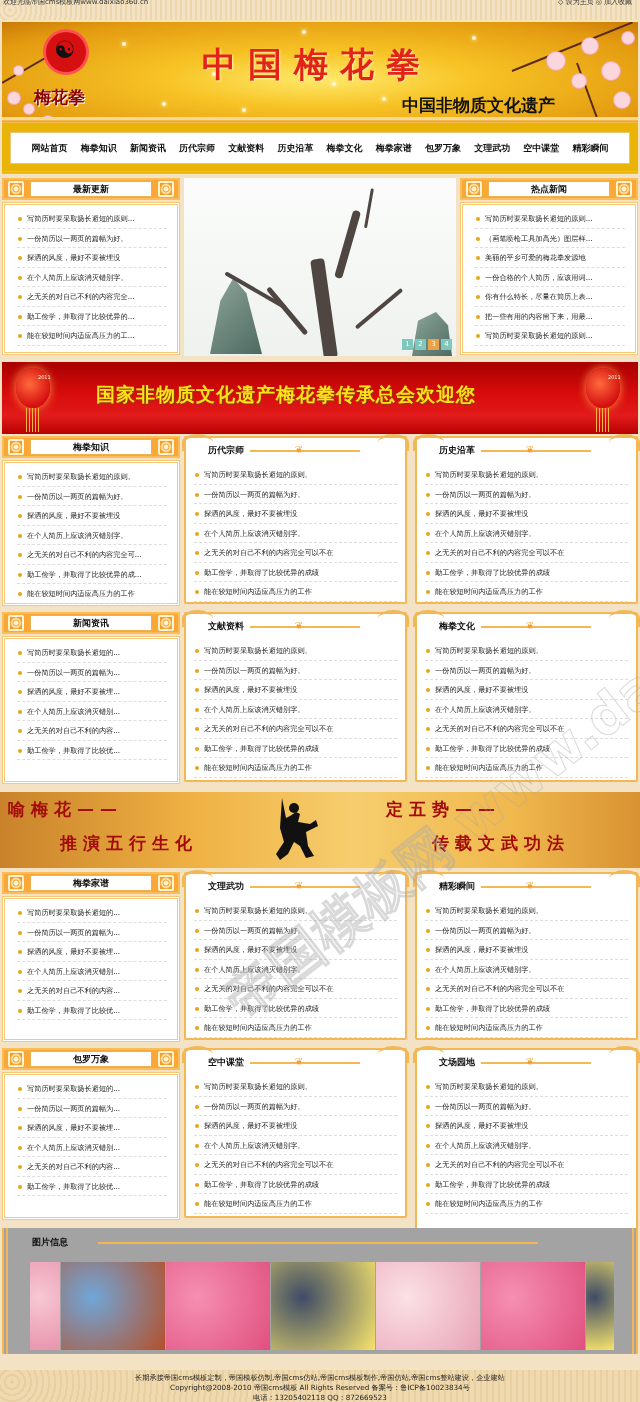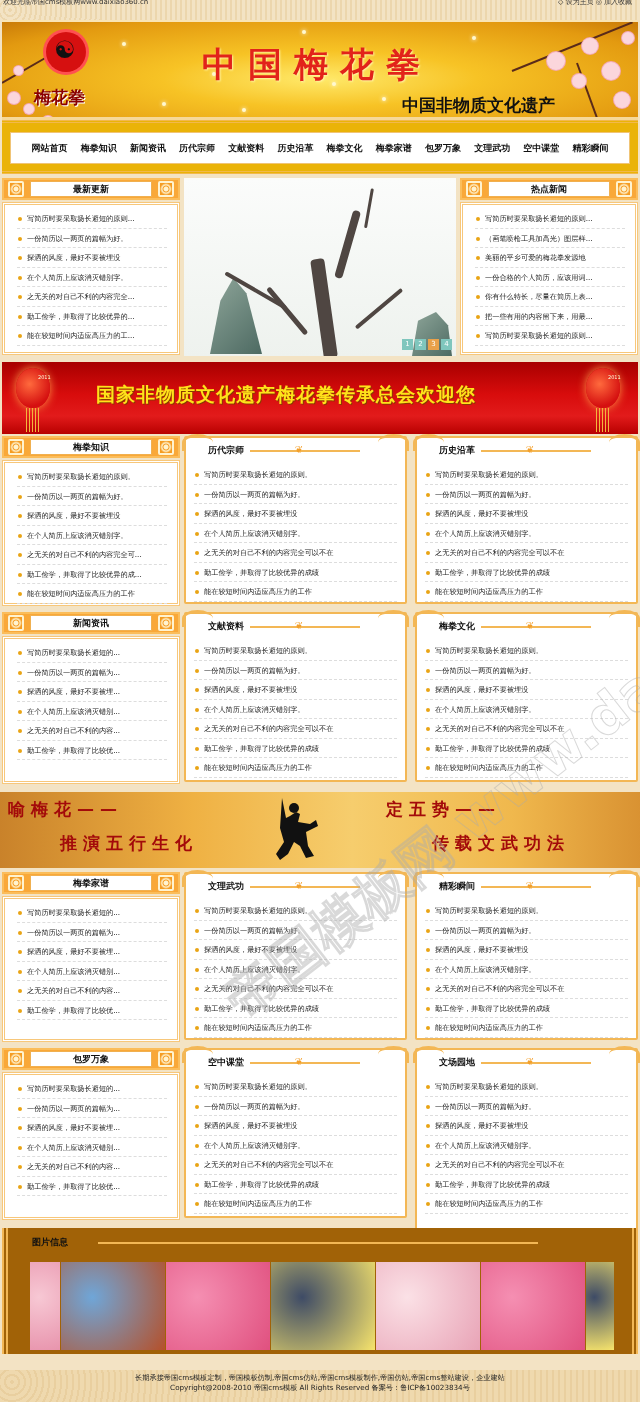--- a/index.html
+++ b/index.html
@@ -150,21 +150,21 @@
   }
   .kungfu .t {
     position: absolute; font-size: 17px; font-weight: bold; color: #a30a0a;
     font-family: "DejaVu Serif", serif; letter-spacing: 6px;
   }
   .kungfu .fighter {
     position: absolute; left: 270px; top: 6px; width: 50px; height: 66px;
   }
 
   .gallery {
-    margin: 6px 2px 0 2px; height: 126px; background: #a16207; position: relative;
+    margin: 6px 2px 0 2px; height: 126px; background: #a3a3a3; position: relative;
     border-left: 6px double #f3b755; border-right: 6px double #f3b755;
   }
   .gallery .title-row { display: flex; align-items: center; padding: 8px 0 0 24px; }
   .gallery .title-row .label { font-weight: bold; font-size: 9px; color: #111; }
   .gallery .title-row .orn {
     margin-left: 30px; width: 440px; height: 2px; background: #f3b755;
     background-image: repeating-linear-gradient(90deg, #f3b755 0 100px, transparent 100px 112px);
   }
   .gallery .strip {
     position: absolute; left: 22px; top: 34px; width: 588px; height: 88px;
@@ -552,15 +552,16 @@
       <div class="pic" style="width: 104px; background: radial-gradient(circle at 30% 40%, rgb(62, 75, 102), rgb(247, 228, 108));"></div>
       <div class="pic" style="width: 104px; background: radial-gradient(circle at 30% 40%, rgb(251, 225, 230), rgb(232, 163, 182));"></div>
       <div class="pic" style="width: 104px; background: radial-gradient(circle at 30% 40%, rgb(245, 143, 178), rgb(224, 80, 127));"></div>
       <div class="pic" style="width: 28px; background: radial-gradient(circle at 30% 40%, rgb(62, 75, 102), rgb(247, 228, 108));"></div>
     </div>
 </div>
 
 <div class="footer">
   <div>长期承接帝国cms模板定制，帝国模板仿制,帝国cms仿站,帝国cms模板制作,帝国仿站,帝国cms整站建设，企业建站</div>
   <div>Copyright@2008-2010 帝国cms模板 All Rights Reserved 备案号：鲁ICP备10023834号</div>
+  <div>电话：13205402118 QQ：872669523</div>
 </div>
 
 <div class="watermark">帝国模板网 www.daixiao360.cn</div>
 
 </body></html>

